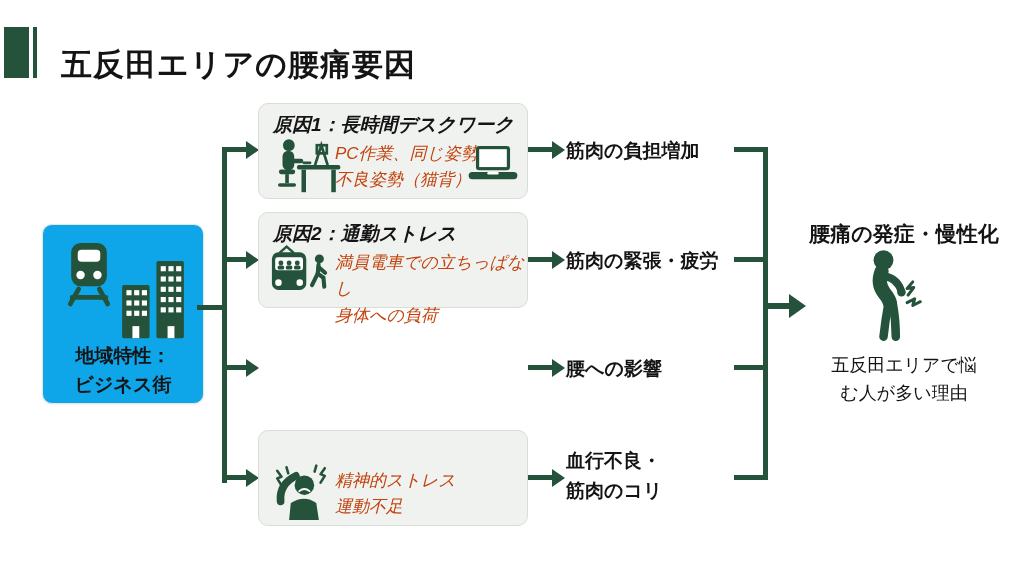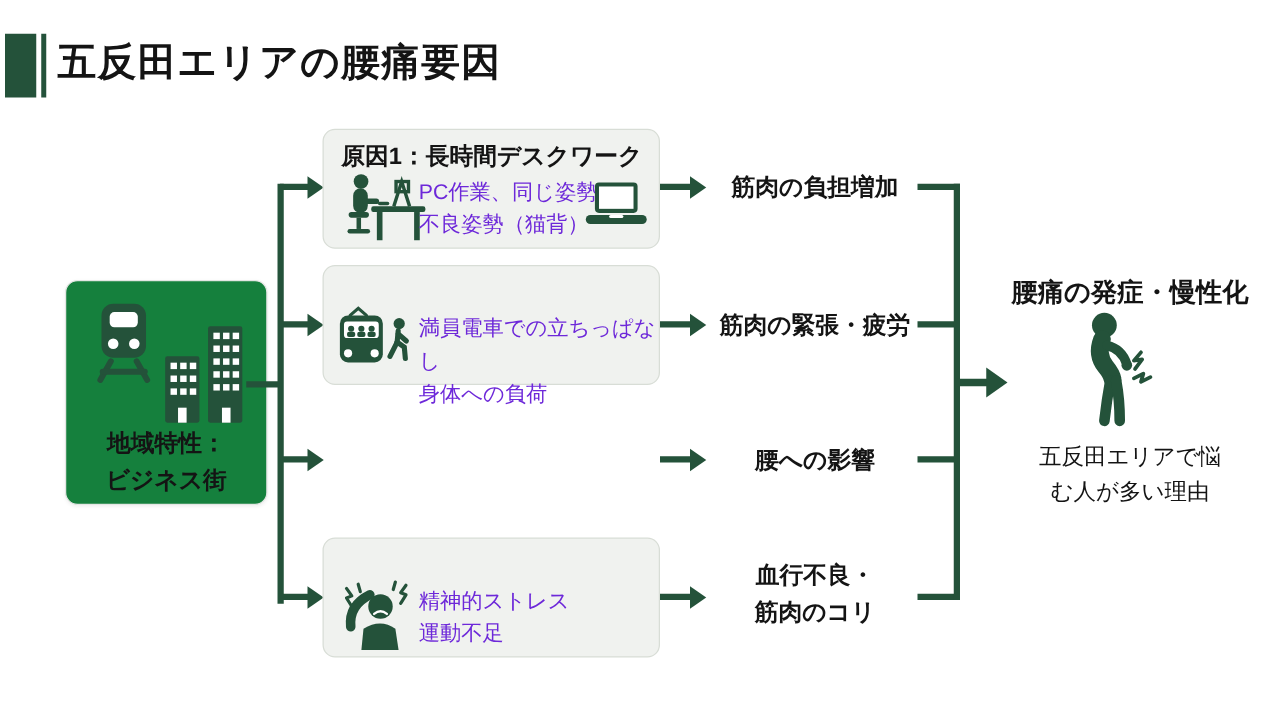--- a/index.html
+++ b/index.html
@@ -14,63 +14,63 @@
     font-family:"Liberation Sans","DejaVu Sans",sans-serif;color:var(--ink);
   }
   .preline{white-space:pre-line;}
 
   
   .title-square{position:absolute;left:4px;top:27px;width:25px;height:51px;background:var(--green);}
   .title-bar{position:absolute;left:33px;top:27px;width:4px;height:51px;background:var(--green);}
   .slide-title{position:absolute;left:46px;top:29px;font-size:31px;font-weight:bold;letter-spacing:1px;}
 
   
-  .region-box{position:absolute;left:52px;top:224px;width:160px;height:178px;background:#15803d;
+  .region-box{position:absolute;left:42px;top:224px;width:160px;height:178px;background:#0ea5e9;
     border:1.5px solid #e4e6e4;border-radius:10px;box-shadow:0 1px 3px rgba(0,0,0,.06);}
   .region-train{position:absolute;left:16px;top:14px;}
   .region-buildings{position:absolute;left:74px;top:34px;}
   .region-label{position:absolute;left:0;top:116px;width:100%;text-align:center;
     font-size:19px;font-weight:bold;line-height:1.55;}
 
   
   .hline{position:absolute;height:5px;background:var(--green);}
   .vline{position:absolute;width:5px;background:var(--green);}
   .ah{position:absolute;width:0;height:0;border-top:9px solid transparent;
       border-bottom:9px solid transparent;border-left:13px solid var(--green);}
   .ah-big{position:absolute;width:0;height:0;border-top:12px solid transparent;
       border-bottom:12px solid transparent;border-left:17px solid var(--green);}
   .bigline{position:absolute;height:6px;background:var(--green);}
 
   
   .cause-box{position:absolute;left:258px;width:268px;height:94px;background:var(--box-bg);
-    border:1.5px solid var(--box-border);border-radius:10px;}
+    border:1.5px solid var(--box-border);border-radius:10px;font-style:italic;}
   .cause-heading{position:absolute;left:14px;top:8px;font-size:19px;font-weight:bold;}
   .cause-icon{position:absolute;left:8px;top:34px;}
-  .cause-detail{position:absolute;left:76px;top:37px;font-size:17px;line-height:1.55;color:#6d28d9;}
+  .cause-detail{position:absolute;left:76px;top:37px;font-size:17px;line-height:1.55;color:#c2410c;}
   .cause-extra-icon{position:absolute;right:8px;top:40px;}
 
   
-  .effect-label{position:absolute;left:566px;width:172px;text-align:center;
+  .effect-label{position:absolute;left:566px;width:172px;text-align:left;
     font-size:19px;font-weight:bold;line-height:1.6;}
 
   
   .outcome-title{position:absolute;left:792px;top:220px;width:224px;text-align:center;
     font-size:21px;font-weight:bold;}
   .outcome-person{position:absolute;left:848px;top:246px;}
   .outcome-caption{position:absolute;left:792px;top:352px;width:224px;text-align:center;
     font-size:18px;line-height:1.55;}
 </style>
 </head>
 <body>
 
 <div id="stage">
 
   <div class="title-square"></div>
   <div class="title-bar"></div>
-  <h1 class="slide-title" style="margin:0">五反田エリアの腰痛要因</h1>
+  <h1 class="slide-title" style="margin:15px">五反田エリアの腰痛要因</h1>
 
   <div class="region-box">
     <div class="region-train">
       <svg width="60" height="70" viewBox="0 0 64 72" fill="#24523a">
         <rect x="13" y="3" width="38" height="46" rx="10"></rect>
         <rect x="20" y="10" width="24" height="13" rx="4" fill="#fff"></rect>
         <circle cx="23" cy="37" r="4.5" fill="#fff"></circle>
         <circle cx="41" cy="37" r="4.5" fill="#fff"></circle>
         <g stroke="#24523a" stroke-width="5" stroke-linecap="round">
           <line x1="21" y1="52" x2="12" y2="68"></line>
@@ -157,20 +157,21 @@
       <svg width="52" height="38" viewBox="0 0 64 46" fill="#24523a">
         <rect x="11" y="2" width="42" height="30" rx="4"></rect>
         <rect x="15" y="6" width="34" height="22" fill="#fff"></rect>
         <rect x="2" y="34" width="60" height="9" rx="4.5"></rect>
         <rect x="25" y="34" width="14" height="3" rx="1.5" fill="#fff"></rect>
       </svg>
     </div>
   </div>
 
   <div class="cause-box" style="top:212px;">
+    <div class="cause-heading">原因2：通勤ストレス</div>
     <div class="cause-icon" style="top:30px;">
       <svg width="72" height="58" viewBox="0 0 88 66" fill="#24523a">
         <g stroke="#24523a" stroke-width="3" stroke-linecap="round" fill="none">
           <path d="M16,9 L24,2 L32,9"></path>
         </g>
         <rect x="6" y="9" width="42" height="46" rx="8"></rect>
         <rect x="10" y="15" width="34" height="16" rx="3" fill="#fff"></rect>
         <g fill="#24523a">
           <circle cx="17" cy="22" r="3"></circle>
             <rect x="13" y="25" width="8" height="5" rx="2"></rect>

